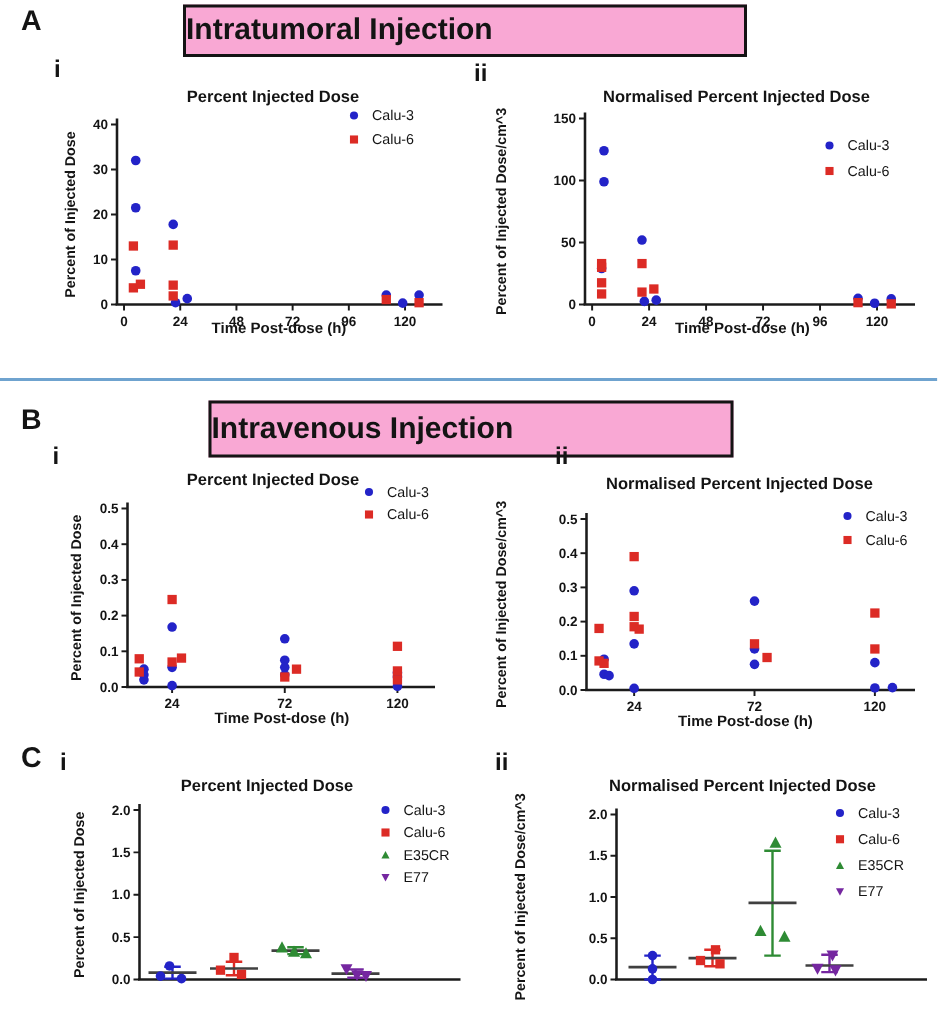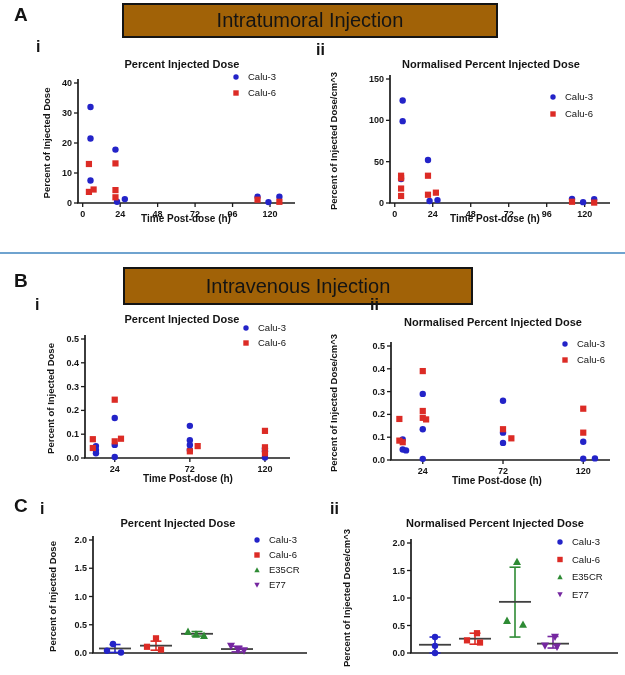--- a/index.html
+++ b/index.html
@@ -1,19 +1,19 @@
 <!DOCTYPE html>
 <html><head>
 <meta charset="utf-8">
 <style>
   html,body{margin:0;padding:0;background:#fff;}
   .figure{position:relative;width:625px;height:675px;background:#ffffff;font-family:"Liberation Sans",sans-serif;overflow:hidden;}
   .panel-letter{position:absolute;font-weight:bold;font-size:19px;color:#141414;}
   .sub-label{position:absolute;font-weight:bold;font-size:16px;color:#141414;}
-  .title-box{position:absolute;border:2px solid #141414;background:#a16207;display:flex;align-items:center;justify-content:center;font-size:20px;color:#141414;}
+  .title-box{position:absolute;border:2px solid #141414;background:#f9a8d4;display:flex;align-items:center;justify-content:flex-start;font-size:20px;color:#141414;font-weight:bold;}
   .divider{position:absolute;left:0;width:625px;height:2px;}
   .chart{position:absolute;}
   svg text{font-family:"Liberation Sans",sans-serif;fill:#141414;}
 </style>
 </head>
 <body>
 
 <div class="figure">
 
   <div class="panel-letter" style="left:14px;top:4px;">A</div>
@@ -118,21 +118,21 @@
         <rect x="99.88561151079138" y="117.62" width="6.2" height="6.2" fill="#DC2B25"></rect>
         <rect x="99.88561151079138" y="136.63333333333335" width="6.2" height="6.2" fill="#DC2B25"></rect>
         <rect x="107.79928057553957" y="134.56666666666666" width="6.2" height="6.2" fill="#DC2B25"></rect>
         <rect x="243.91438848920862" y="143.66" width="6.2" height="6.2" fill="#DC2B25"></rect>
         <rect x="266.07266187050357" y="144.48666666666668" width="6.2" height="6.2" fill="#DC2B25"></rect>
       </svg></div>
 
   <div class="divider" style="top: 252px; background: rgb(111, 163, 207);"></div>
 
   <div class="panel-letter" style="left:14px;top:270px;">B</div>
-  <div class="title-box" style="left:123px;top:267px;width:346px;height:34px;">
+  <div class="title-box" style="left:139px;top:267px;width:346px;height:34px;">
     <span>Intravenous Injection</span>
   </div>
   <div class="sub-label" style="left:35px;top:296px;">i</div>
   <div class="sub-label" style="left:370px;top:296px;">ii</div>
   <div class="chart" style="left: 40px; top: 310px;"><svg width="275" height="180">
         <text x="142" y="13" font-size="11" text-anchor="middle" font-weight="bold">Percent Injected Dose</text>
         <text x="14" y="88.5" font-size="9.5" text-anchor="middle" font-weight="bold" transform="rotate(-90 14 88.5)">Percent of Injected Dose</text>
         <text x="148" y="172" font-size="10" text-anchor="middle" font-weight="bold">Time Post-dose (h)</text>
         <line x1="44" y1="148" x2="250" y2="148" stroke="#1b1b1b" stroke-width="1.7"></line>
         <line x1="45" y1="148" x2="45" y2="25" stroke="#1b1b1b" stroke-width="1.7"></line>

